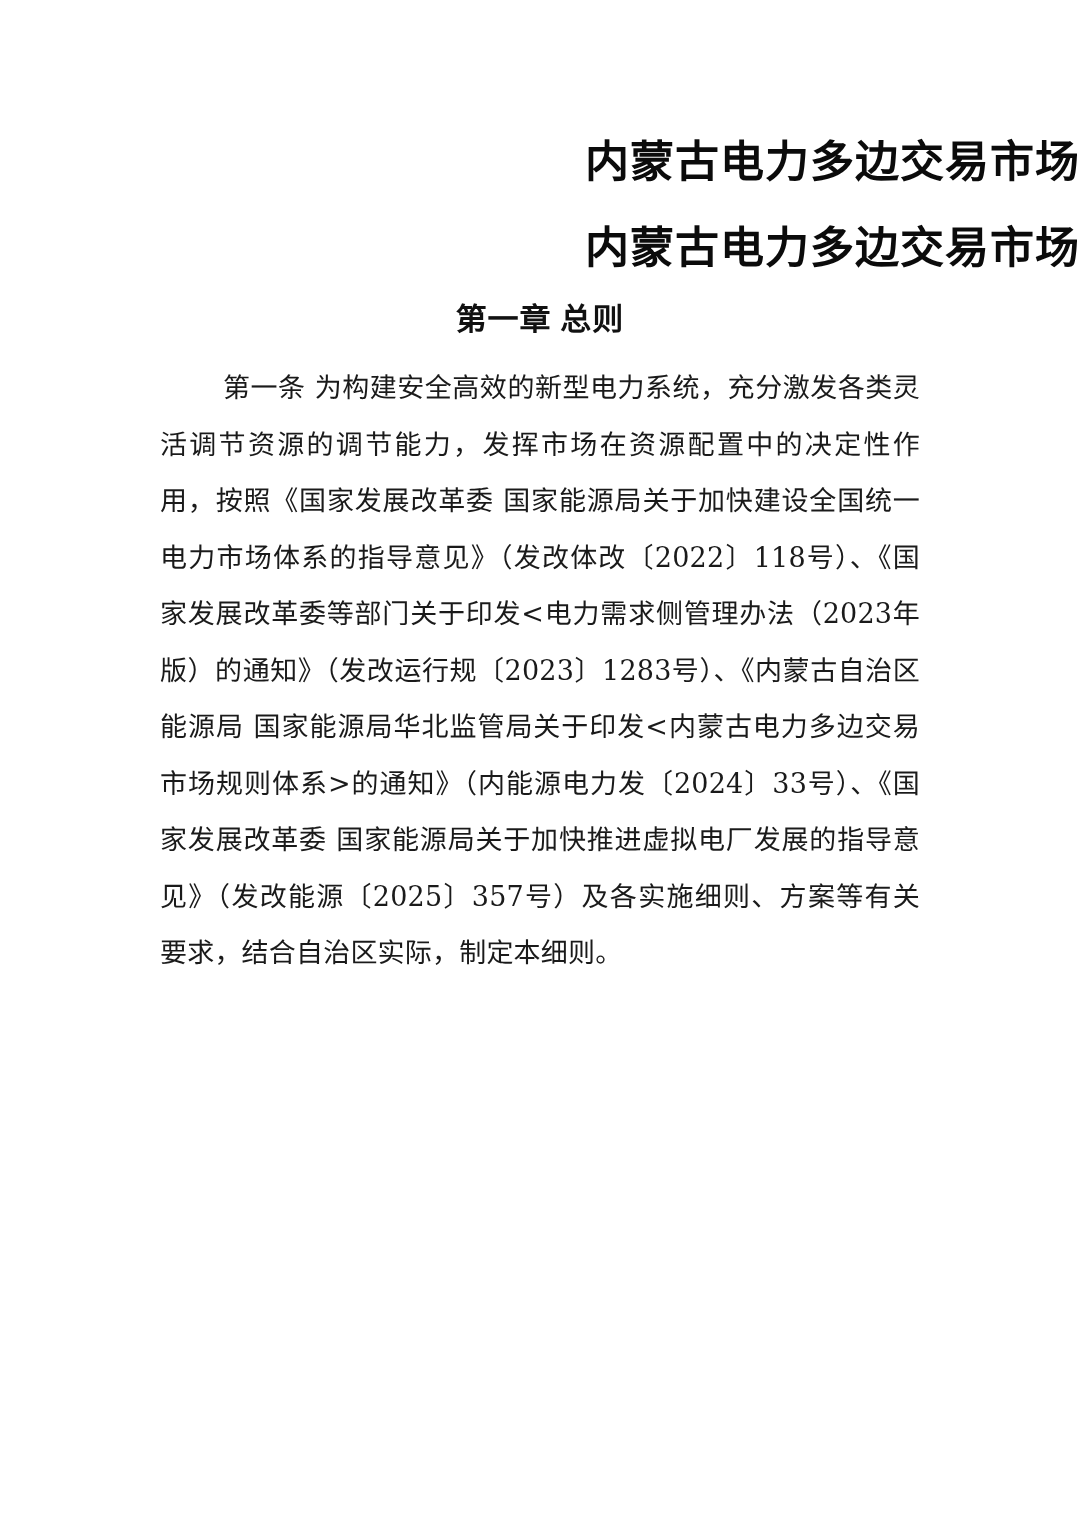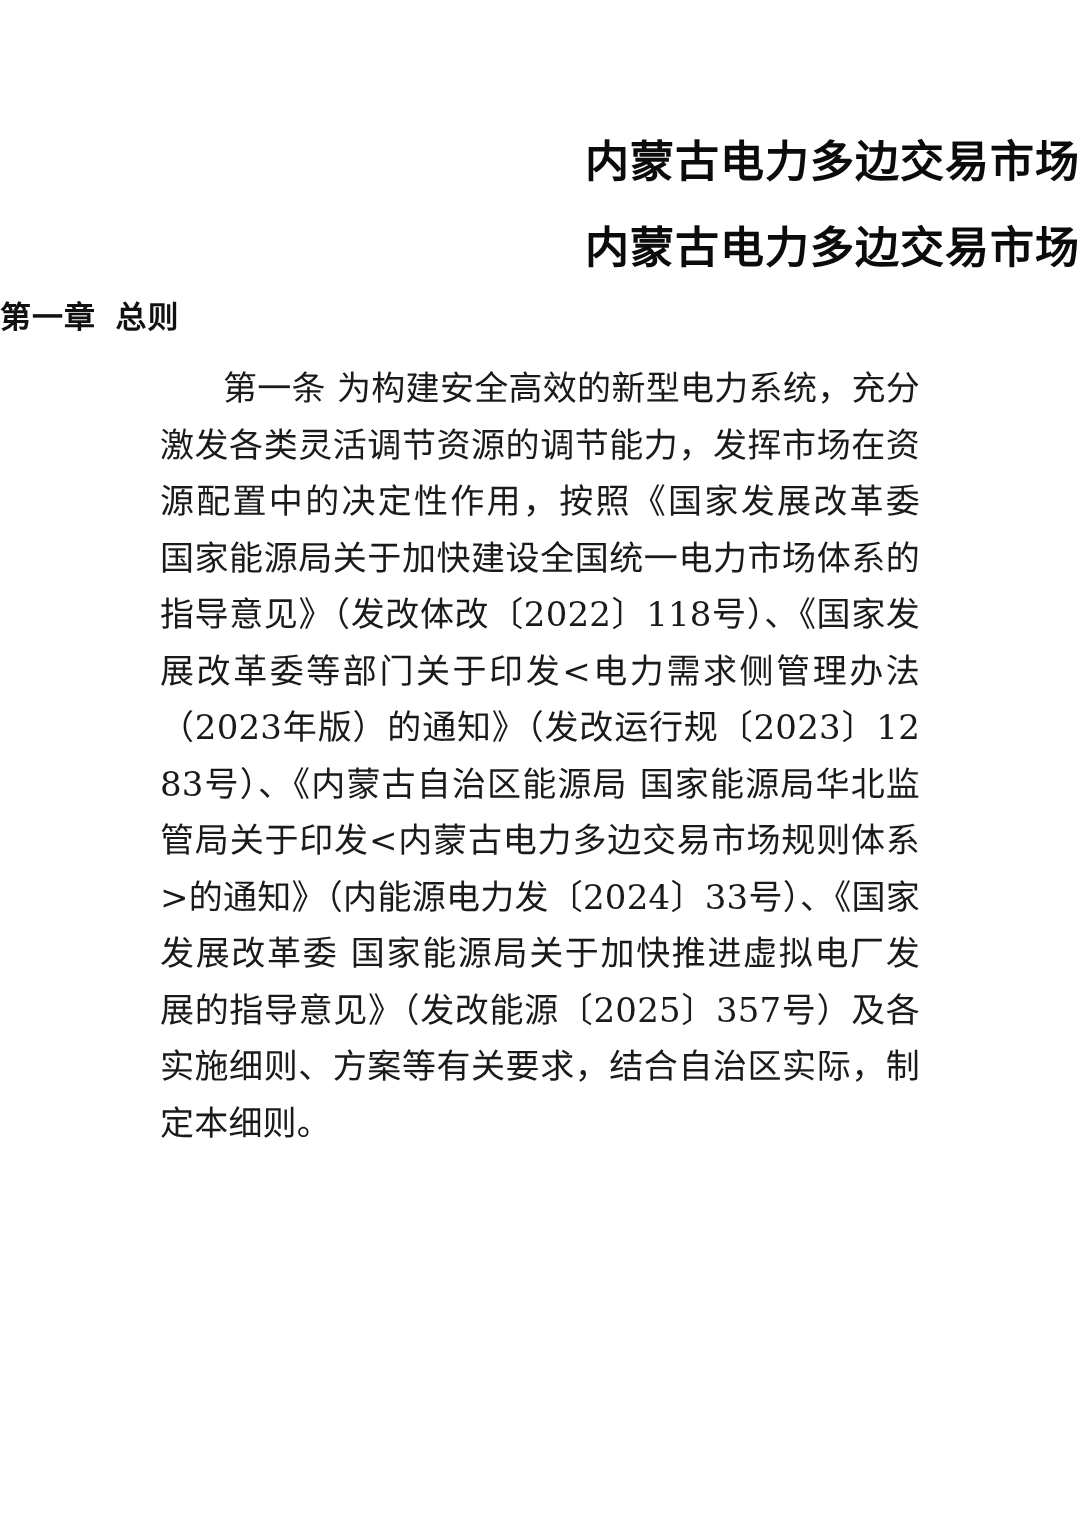--- a/index.html
+++ b/index.html
@@ -32,39 +32,39 @@
     color: #0b0b0b;
   }
   .doc-title.line1 { top: 134px; }
   .doc-title.line2 { top: 220px; }
 
   .chapter-heading {
     position: absolute;
     top: 298px;
     left: 0;
     width: 1080px;
-    text-align: left;
-    font-family: Liberation Mono, monospace;
+    text-align: center;
+    font-family: Liberation Serif, serif;
     font-weight: bold;
     font-size: 31px;
     line-height: 44px;
     letter-spacing: 1px;
     color: #111111;
   }
 
   .body-block {
     position: absolute;
     top: 360px;
     left: 160px;
     width: 760px;
   }
 
   .article {
     font-family: "DejaVu Serif", "Liberation Serif", serif;
-    font-size: 34px;
+    font-size: 27px;
     line-height: 56.5px;
     color: #1a1a1a;
     text-align: justify;
     text-justify: inter-character;
     text-indent: 63px;
     margin: 0 0 0 0;
     letter-spacing: 0.2px;
     word-break: break-all;
   }
   .article + .article {

